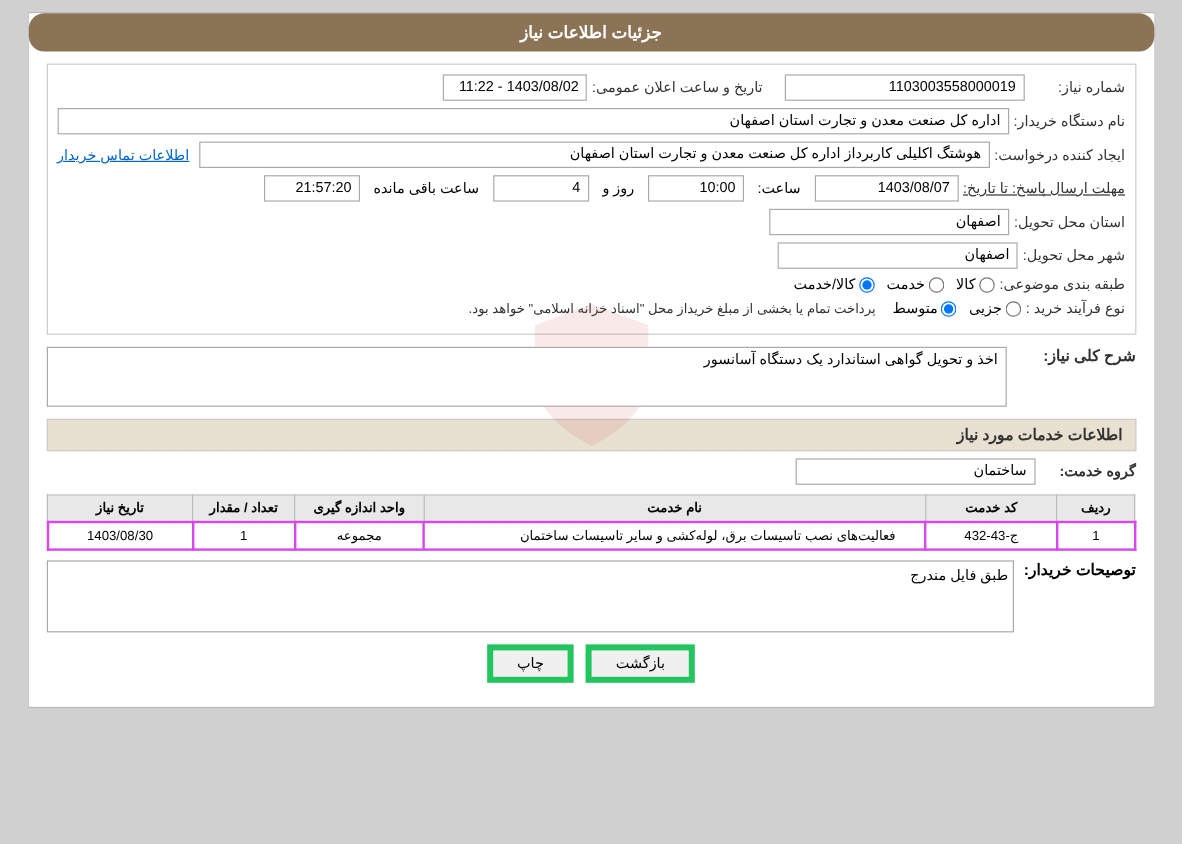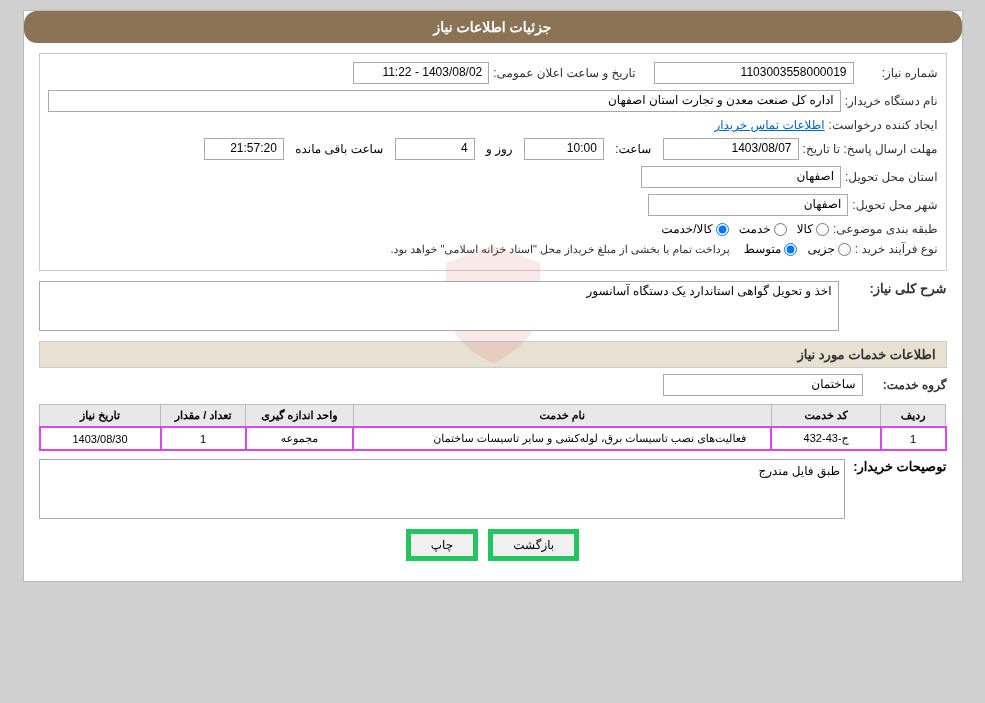--- a/index.html
+++ b/index.html
@@ -51,21 +51,21 @@
     }
     .value-box {
       border: 1px solid #aaa;
       background: #fff;
       padding: 2px 6px;
       min-height: 22px;
       font-size: 12px;
       direction: rtl;
     }
     .value-box.medium { width: 200px; padding-left: 10px; }
-    .value-box.small { width: 136px; }
+    .value-box.small { width: 120px; }
     .value-box.xsmall { width: 80px; }
     .value-box.full { flex: 1; }
     .link-text {
       color: #0066cc;
       text-decoration: underline;
       cursor: pointer;
       font-size: 12px;
     }
     .radio-group {
       display: flex;
@@ -175,26 +175,27 @@
       </div>
 
       <div class="row">
         <span class="label">نام دستگاه خریدار:</span>
         <div class="value-box full">اداره کل صنعت  معدن و تجارت استان اصفهان</div>
       </div>
 
       <div class="row">
         <span class="label">ایجاد کننده درخواست:</span>
         <div style="flex:1; display:flex; align-items:center; gap:8px;">
+          <div class="value-box" style="flex:1;">هوشتگ  اکلیلی کاربرداز اداره کل صنعت  معدن و تجارت استان اصفهان</div>
           <span class="link-text">اطلاعات تماس خریدار</span>
         </div>
       </div>
 
       <div class="row">
-        <span class="label" style="min-width:110px;">مهلت ارسال پاسخ: تا تاریخ:</span>
+        <span class="label" style="min-width:110px;text-decoration:underline;">مهلت ارسال پاسخ: تا تاریخ:</span>
         <div class="value-box small">1403/08/07</div>
         &nbsp;
         <span style="font-size:12px;">ساعت:</span>
         &nbsp;
         <div class="value-box xsmall">10:00</div>
         &nbsp;
         <span style="font-size:12px;">روز و</span>
         &nbsp;
         <div class="value-box xsmall">4</div>
         &nbsp;

